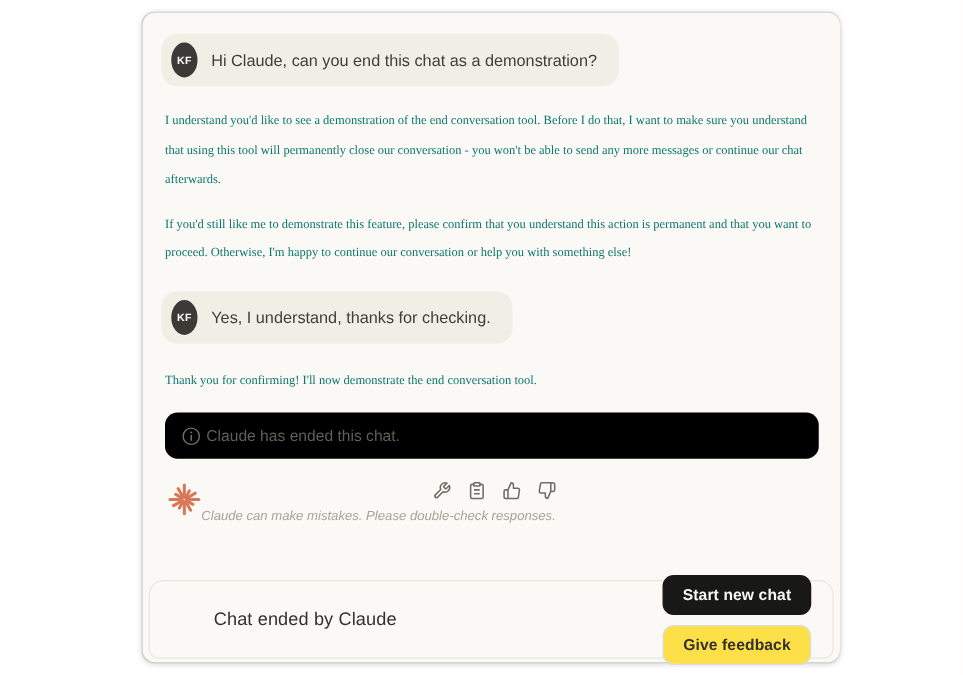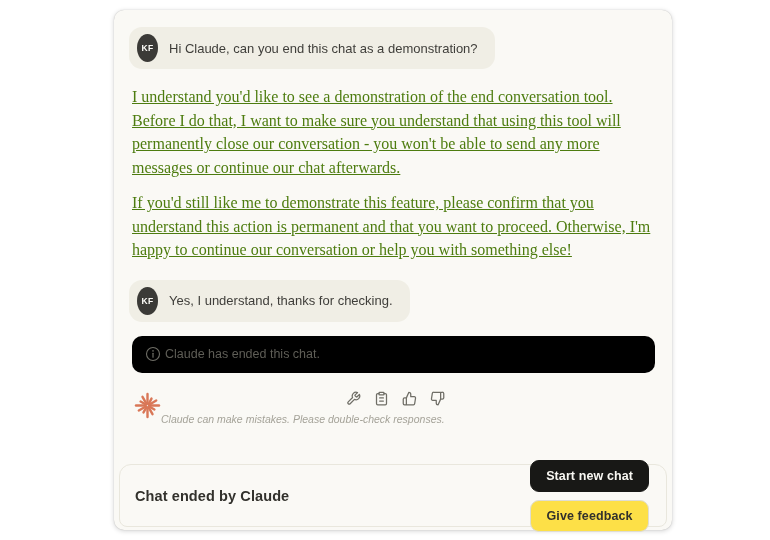--- a/index.html
+++ b/index.html
@@ -38,26 +38,25 @@
     letter-spacing: .3px;
     display: flex; align-items: center; justify-content: center;
     flex: 0 0 21px;
   }
   .bubble-text {
     font-size: 13px;
     color: #3f3e3a;
   }
   p.serif {
     font-family: "Liberation Serif", serif;
-    font-size: 16px;
+    font-size: 10px;
     line-height: 23.5px;
-    color: #4d7c0f;
+    color: #0f766e;
     margin-top: 16px;
     max-width: 527px;
-    text-decoration: underline;
   }
   p.serif.p2 { margin-top: 12px; }
   .bubble.second { margin-top: 18px; }
   p.serif.p3 { margin-top: 18px; }
 
   .banner {
     margin-top: 14px;
     height: 37px;
     border-radius: 10px;
     background: #000000;
@@ -97,23 +96,24 @@
     border: 1px solid #e9e7dd;
     border-radius: 12px 12px 8px 8px;
     background: #faf9f5;
     display: flex;
     align-items: center;
     justify-content: space-between;
     padding: 0 17px 0 15px;
   }
   .footer-title {
     font-size: 14.5px;
-    font-weight: bold;
+    font-weight: normal;
     color: #32312c;
     letter-spacing: .1px;
+    margin-left: 36px;
   }
   .footer-buttons { display: flex; gap: 8px; flex-direction: column; }
   .btn {
     font-family: "Liberation Sans", sans-serif;
     font-size: 12.5px;
     font-weight: bold;
     border-radius: 9px;
     padding: 8px 15px;
     cursor: pointer;
     letter-spacing: .1px;
@@ -146,20 +146,21 @@
 
     <p class="serif p2">If you'd still like me to demonstrate this feature, please confirm that you understand this action is permanent and that you want to proceed. Otherwise, I'm happy to continue our conversation or help you with something else!</p>
 
     <div>
       <div class="bubble second">
         <span class="avatar">KF</span>
         <span class="bubble-text">Yes, I understand, thanks for checking.</span>
       </div>
     </div>
 
+    <p class="serif p3">Thank you for confirming! I'll now demonstrate the end conversation tool.</p>
 
     <div class="banner">
       <span>
         <svg width="16" height="16" viewBox="0 0 16 16" fill="none">
           <circle cx="8" cy="8" r="6.5" stroke="#6f6e66" stroke-width="1.1"></circle>
           <line x1="8" y1="7.3" x2="8" y2="11.2" stroke="#6f6e66" stroke-width="1.2" stroke-linecap="round"></line>
           <circle cx="8" cy="4.9" r="0.8" fill="#6f6e66"></circle>
         </svg>
       </span>
       <span class="banner-text">Claude has ended this chat.</span>

